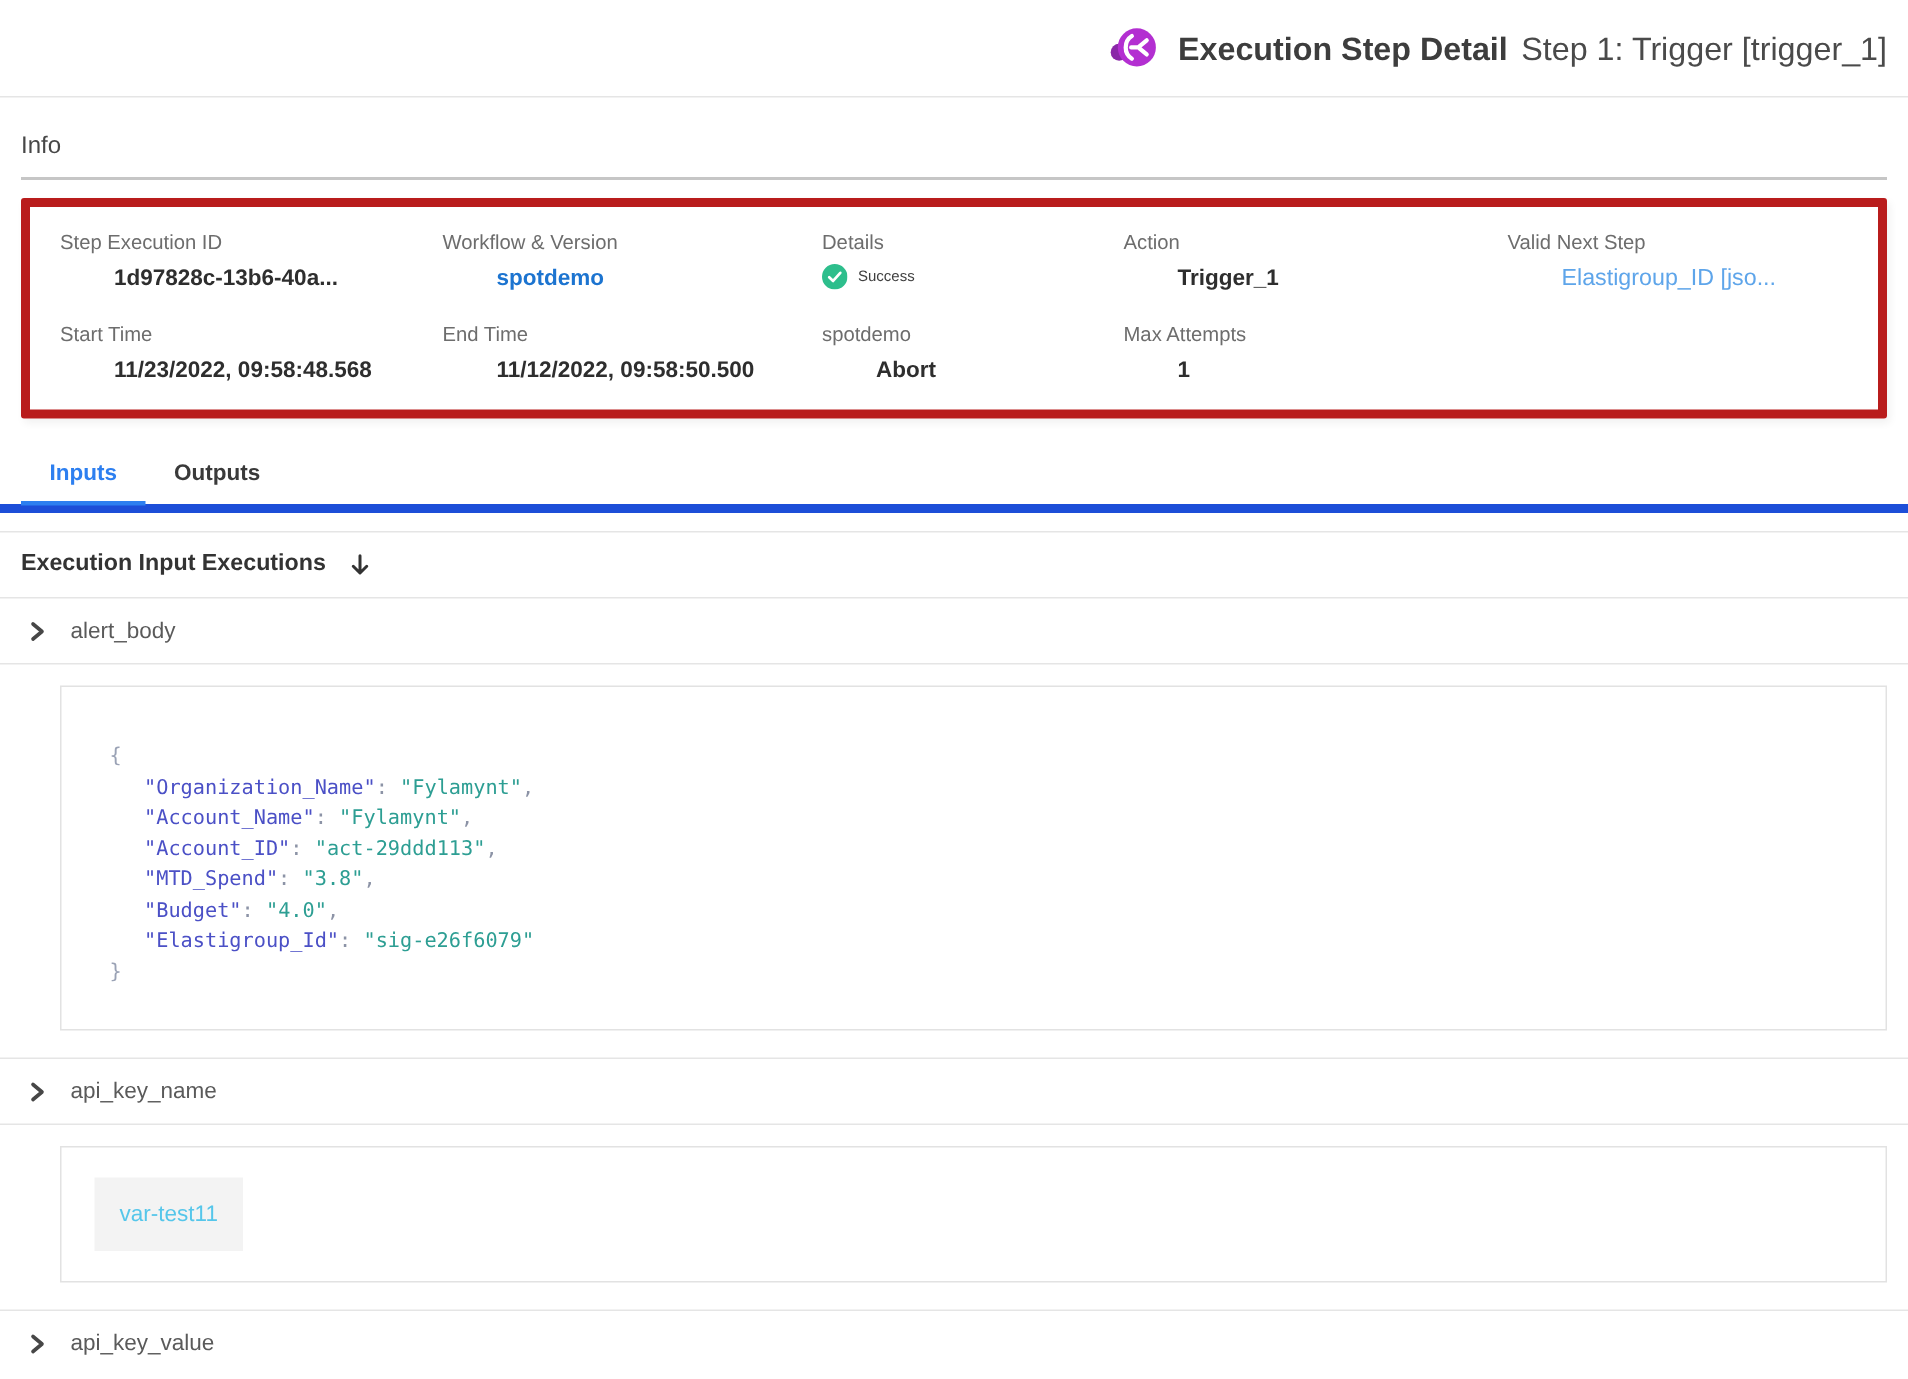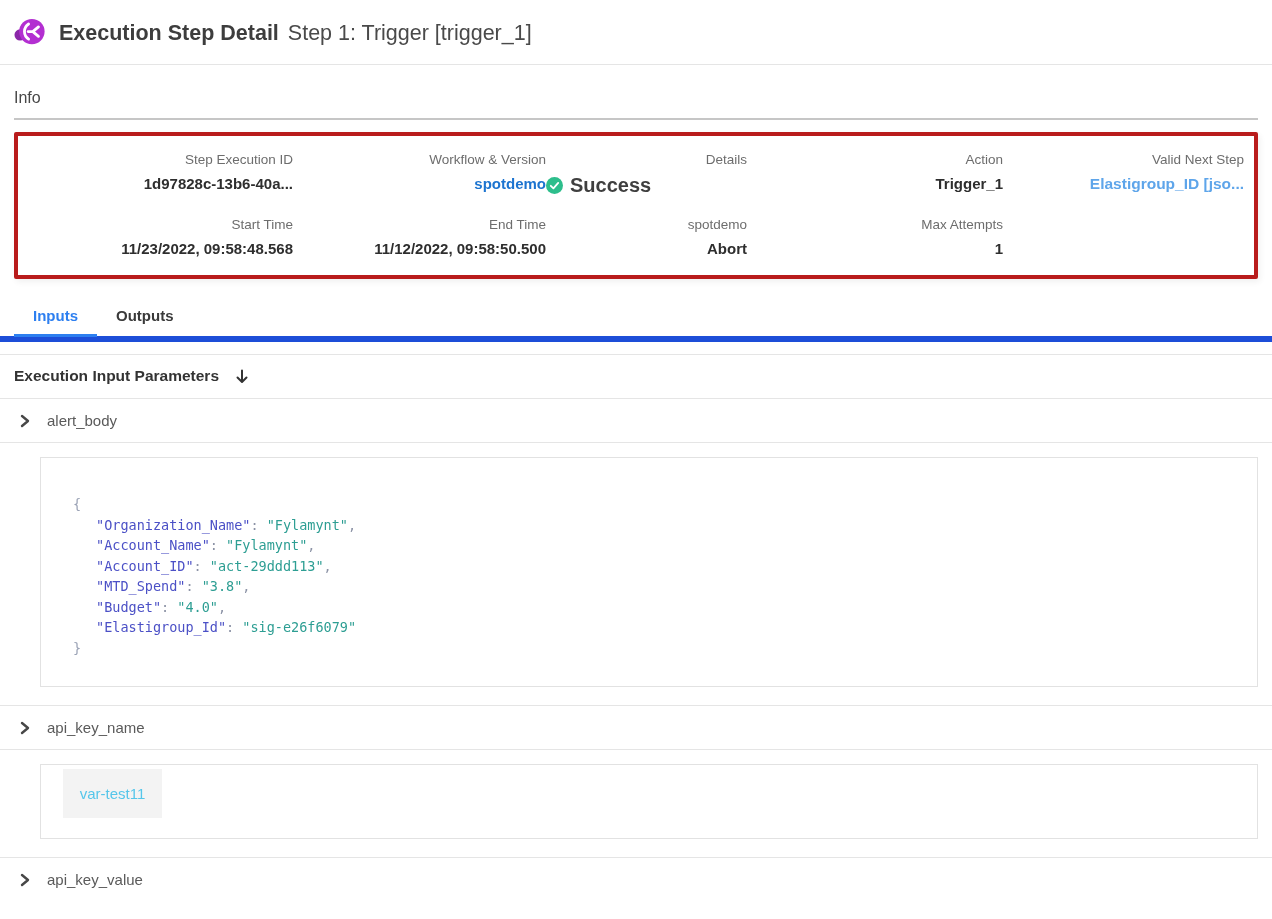--- a/index.html
+++ b/index.html
@@ -11,49 +11,48 @@
     -webkit-font-smoothing: antialiased;
   }
   .page { padding: 0 14px; }
 
   
   .breadcrumb { padding-top: 12px; font-size: 15px; }
   .breadcrumb a { color: #2b78dd; text-decoration: none; cursor: pointer; }
   .breadcrumb .sep { color: #5f6b7a; margin: 0 6px; }
 
   
-  .header { display: flex; align-items: center; margin-top: 17px; }
+  .header { display: flex; align-items: center; margin-top: 17px; justify-content: flex-end; }
   .logo { width: 32px; height: 32px; flex: 0 0 auto; margin-right: 13px; }
   .title { font-size: 21.5px; font-weight: 700; color: #3d3d3d; }
   .subtitle { font-size: 21.5px; font-weight: 400; color: #4a4a4a; margin-left: 9px; }
 
   .divider { height: 1px; background: #e5e5e5; border: 0; margin: 0 -14px; }
   .hr-top { margin-top: 15px; }
 
   
   .section-title { font-size: 16px; color: #474747; margin-top: 24px; }
   .info-underline { height: 2px; background: #c6c6c6; margin-top: 11px; }
 
   .info-card {
     margin-top: 12px;
-    border: 4px solid #b91c1c; border-radius: 2px;
+    border: 6px solid #b91c1c; border-radius: 2px;
     box-shadow: 2px 3px 6px rgba(0,0,0,0.06);
     padding: 16px 10px 18px 20px;
     display: grid;
     grid-template-columns: 255px 253px 201px 256px auto;
     row-gap: 20px;
-    text-align: right;
   }
   .field-label { font-size: 13.5px; color: #6d6d6d; }
   .field-value { margin-top: 8px; font-size: 15px; font-weight: 700; color: #2e2e2e; margin-left: 36px; }
   .field-value.link { color: #1c74d0; cursor: pointer; }
-  .field-value.link-light { color: #5ea5ea; font-weight: 700; font-size: 15.5px; cursor: pointer; }
+  .field-value.link-light { color: #5ea5ea; font-weight: 400; font-size: 15.5px; cursor: pointer; }
   .status-wrap { display: flex; align-items: center; margin-top: 7px; }
   .status-icon { width: 17px; height: 17px; margin-right: 7px; }
-  .status-text { font-size: 20px; font-weight: 700; color: #3f3f3f; }
+  .status-text { font-size: 10px; font-weight: 400; color: #3f3f3f; }
 
   
   .tabbar { margin-top: 22px; border-bottom: 6px solid #1d4ed8; margin-left: -14px; margin-right: -14px; padding-left: 14px; display: flex; font-weight: bold; }
   .tab { position: relative; padding: 6px 19px 12px 19px; font-size: 15px; color: #3a3a3a; cursor: pointer; }
   .tab.active { color: #2d7ff0; }
   .tab.active::after { content: ""; position: absolute; left: 0; right: 0; bottom: -1px; height: 3px; background: #2d7ff0; }
 
   .gap-12 { height: 12px; }
 
   
@@ -78,21 +77,21 @@
   .code-line.entry { padding-left: 23px; }
   .json-brace { color: #9aa2b5; }
   .json-key { color: #4b50c6; }
   .json-punct { color: #8c93a6; }
   .json-value { color: #2d9e93; }
 
   
   .value-box {
     margin: 14px 0 18px 26px;
     border: 1px solid #e2e2e2;
-    padding: 4px 20px 20px 22px;
+    padding: 20px 20px 20px 22px;
   }
   .chip {
     display: inline-block;
     background: #f3f3f3;
     padding: 16px 15px;
     font-size: 15px;
     color: #55c6ea;
     min-width: 99px;
     text-align: center;
   }
@@ -167,21 +166,21 @@
 
   <div class="tabbar">
     <div class="tab active">Inputs</div>
     <div class="tab">Outputs</div>
   </div>
 
   <div class="gap-12"></div>
   <hr class="divider">
 
   <div class="params-header">
-    <span class="params-title">Execution Input Parameters</span>
+    <span class="params-title">Execution Input Executions</span>
     <span class="down-arrow">
       <svg width="16" height="17" viewBox="0 0 16 17">
         <path d="M8 2.5 V13.5 M3.5 9.5 L8 14 L12.5 9.5" stroke="#333333" stroke-width="2" fill="none" stroke-linecap="round" stroke-linejoin="round"></path>
       </svg>
     </span>
   </div>
 
   <hr class="divider">
 
   <div class="collapse-row">

